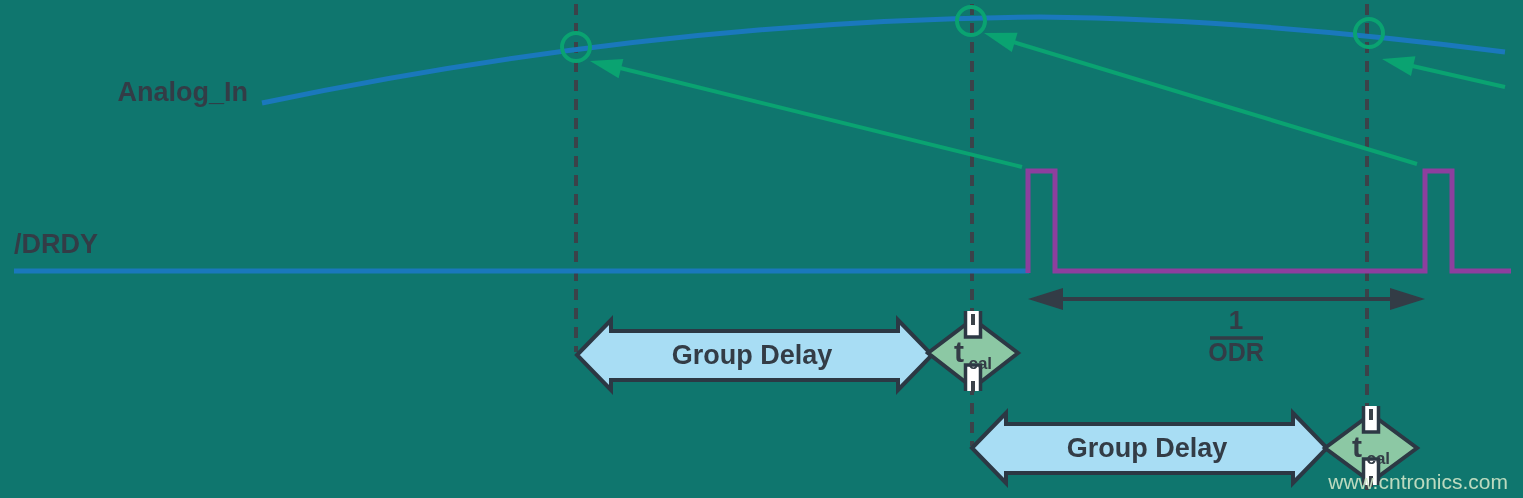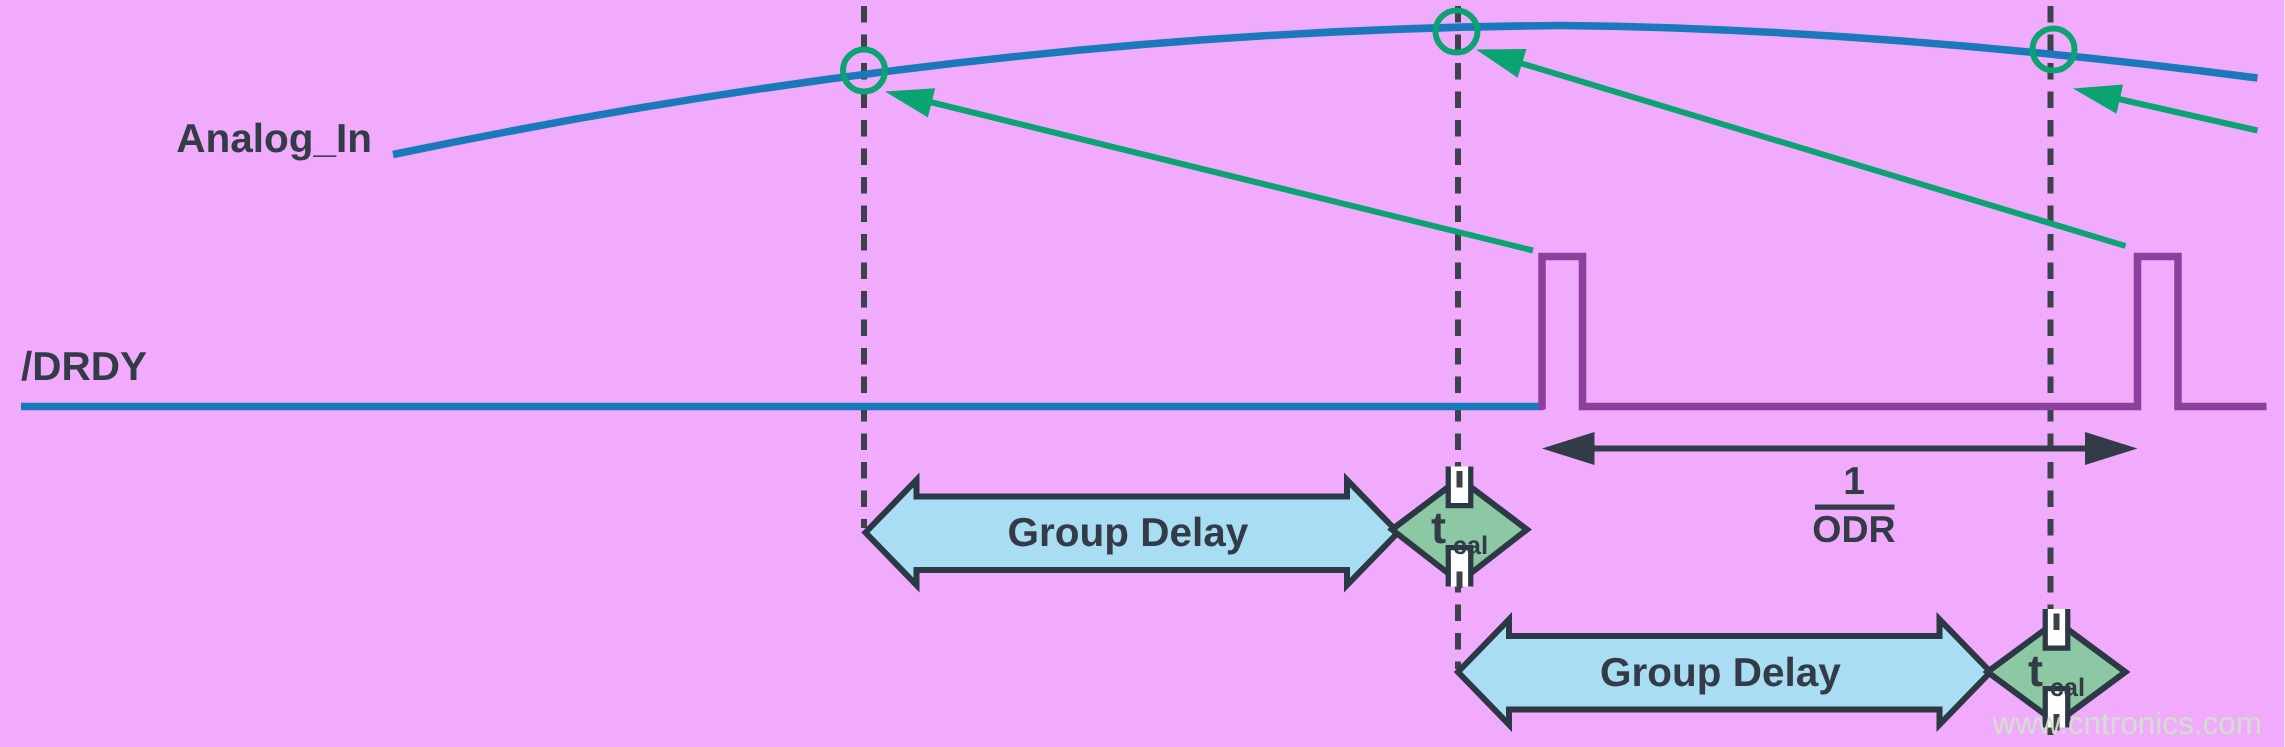--- a/index.html
+++ b/index.html
@@ -5,21 +5,21 @@
   html, body {
     margin: 0;
     padding: 0;
     background: #ffffff;
     font-family: "Liberation Sans", sans-serif;
   }
   .stage {
     position: relative;
     width: 1523px;
     height: 498px;
-    background: #f0abfc;
+    background: #0f766e;
     overflow: hidden;
   }
   svg { display: block; }
   text {
     font-family: "Liberation Sans", "DejaVu Sans", sans-serif;
     font-weight: bold;
   }
   .sig-label   { font-size: 27px; }
   .ann-label   { font-size: 27px; }
   .frac-num    { font-size: 26px; }

